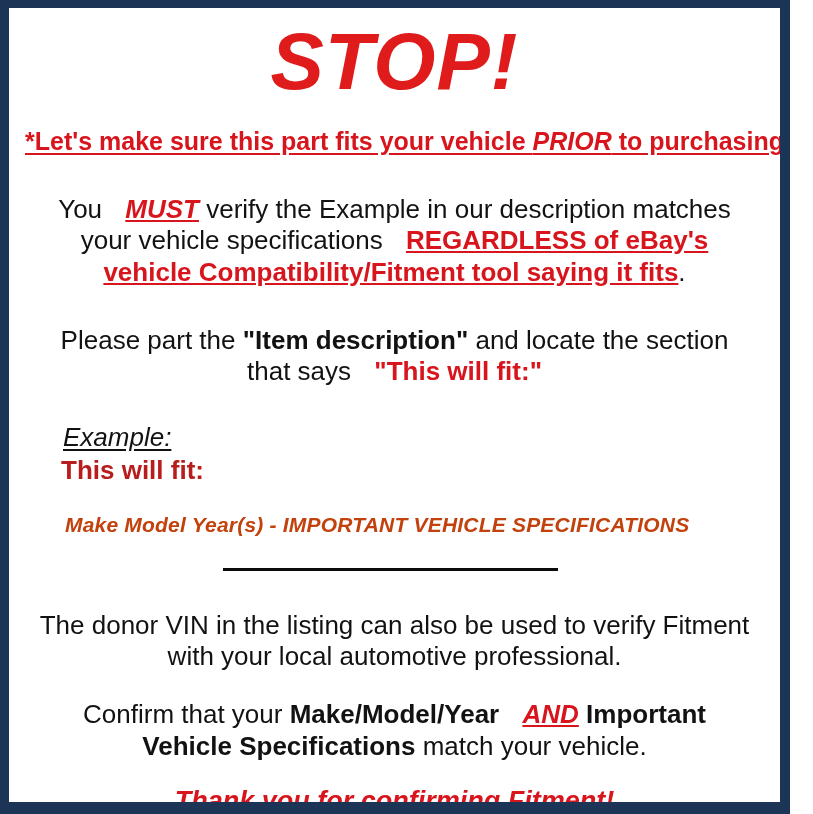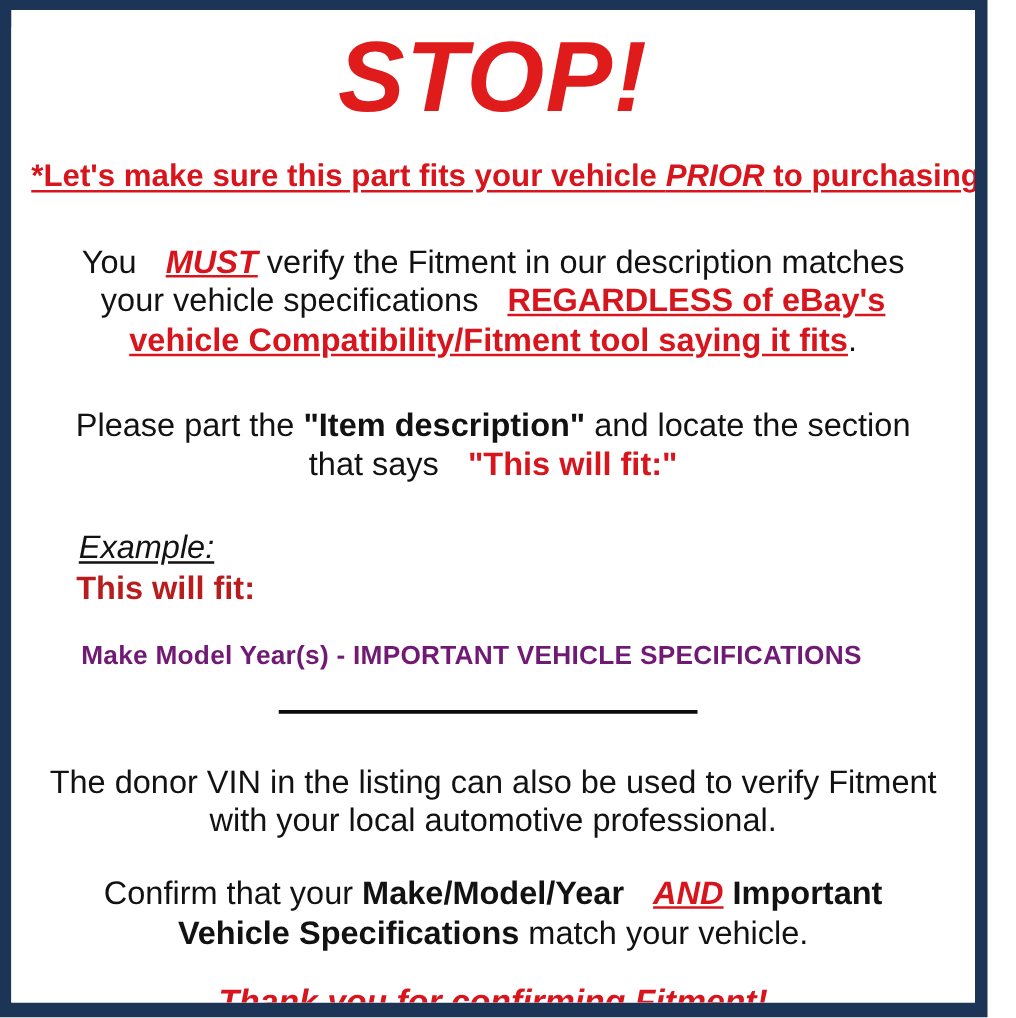--- a/index.html
+++ b/index.html
@@ -95,23 +95,24 @@
     font-size: 26px;
     line-height: 1.2;
     font-weight: bold;
     color: #b91c1c;
     margin: 0;
   }
   .example-spec {
     font-size: 21px;
     line-height: 1.2;
     font-weight: bold;
-    color: #701a75;
+    color: #c2410c;
     margin: 26px 0 0 4px;
     letter-spacing: 0.2px;
+    font-style: italic;
   }
 
   
   .divider-wrap {
     margin-top: 28px;
     height: 10px;
     position: relative;
   }
   .divider {
     position: absolute;
@@ -136,21 +137,21 @@
 </head>
 <body>
 
 <div id="poster">
   <div class="inner">
 
     <div class="headline">STOP!</div>
 
     <div class="subtitle"><span class="u">*Let's make sure this part fits your vehicle </span><span class="u it">PRIOR</span><span class="u"> to purchasing*</span></div>
 
-    <p class="para p-must"><span>You </span><span class="redbold ul ital">MUST</span><span> verify the Fitment in our description matches your vehicle specifications </span><span class="redbold ul">REGARDLESS of eBay's vehicle Compatibility/Fitment tool saying it fits</span><span>.</span></p>
+    <p class="para p-must"><span>You </span><span class="redbold ul ital">MUST</span><span> verify the Example in our description matches your vehicle specifications </span><span class="redbold ul">REGARDLESS of eBay's vehicle Compatibility/Fitment tool saying it fits</span><span>.</span></p>
 
     <p class="para p-view"><span>Please part the </span><span class="b">"Item description"</span><span> and locate the section that says </span><span class="redbold">"This will fit:"</span></p>
 
     <div class="example-block">
       <div class="example-label">Example:</div>
       <div class="example-fit">This will fit:</div>
       <div class="example-spec">Make Model Year(s) - IMPORTANT VEHICLE SPECIFICATIONS</div>
     </div>
 
     <div class="divider-wrap">

